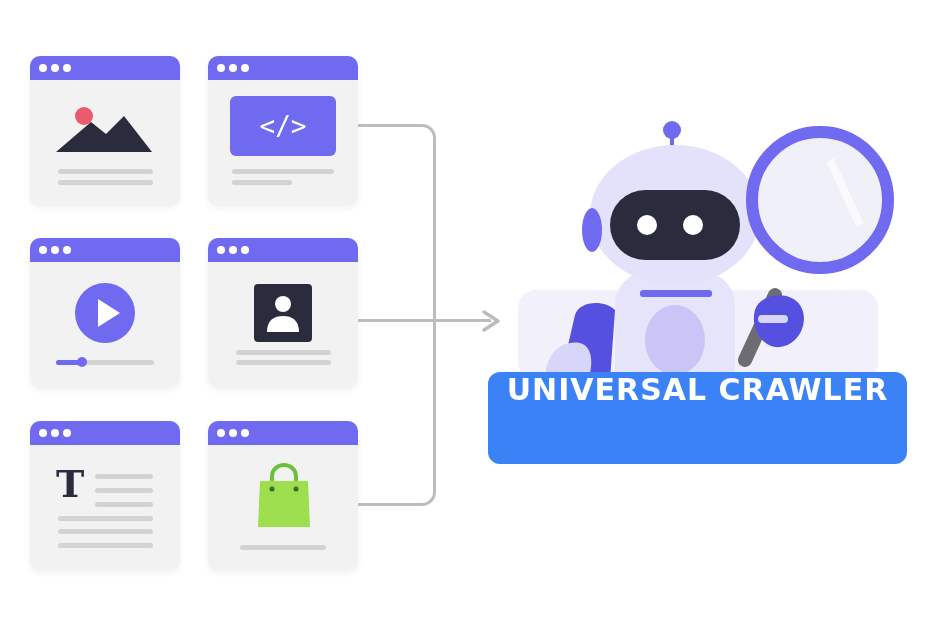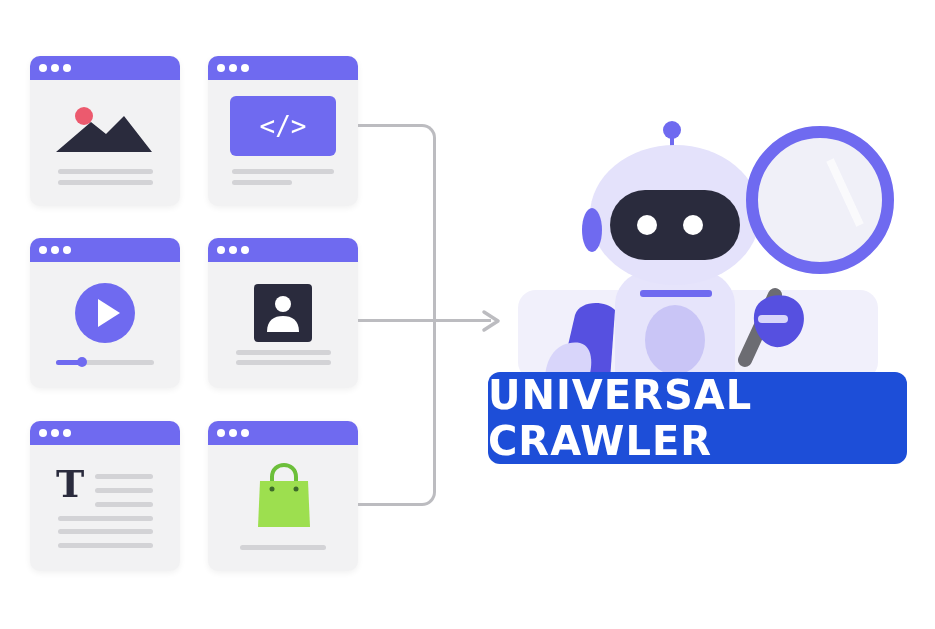--- a/index.html
+++ b/index.html
@@ -4,21 +4,21 @@
 <style>
   html, body { margin: 0; padding: 0; }
   body { width: 935px; height: 629px; background: #ffffff; position: relative; overflow: hidden; font-family: "Liberation Sans", sans-serif; }
   .card { position: absolute; width: 150px; height: 150px; background: #f2f2f3; border-radius: 10px; overflow: hidden; box-shadow: 0 2px 6px rgba(0,0,0,0.06); }
   .card .bar { height: 24px; background: #6f6af0; position: relative; }
   .card .bar .dots { position: absolute; left: 9px; top: 8px; display: flex; gap: 4px; }
   .card .bar .dot { width: 8px; height: 8px; border-radius: 50%; background: #ffffff; }
   .line { position: absolute; height: 5px; background: #d3d3d6; border-radius: 3px; }
   .abs { position: absolute; }
   .connector { position: absolute; border: 3px solid #bcbcc0; }
-  .banner { position: absolute; left: 488px; top: 372px; width: 419px; height: 92px; background: #1d4ed8; border-radius: 12px; display: flex; align-items: flex-start; justify-content: center; color: #ffffff; font-size: 40px; font-weight: bold; letter-spacing: 1px; font-family: "DejaVu Sans", sans-serif; }
+  .banner { position: absolute; left: 488px; top: 372px; width: 419px; height: 92px; background: #3b82f6; border-radius: 12px; display: flex; align-items: flex-start; justify-content: center; color: #ffffff; font-size: 30px; font-weight: bold; letter-spacing: 1px; font-family: "DejaVu Sans", sans-serif; }
 </style>
 </head>
 <body>
 
 <div class="card" style="left:30px;top:56px;">
   <div class="bar">
       <div class="dots">
         <span class="dot"></span>
         <span class="dot"></span>
         <span class="dot"></span>

